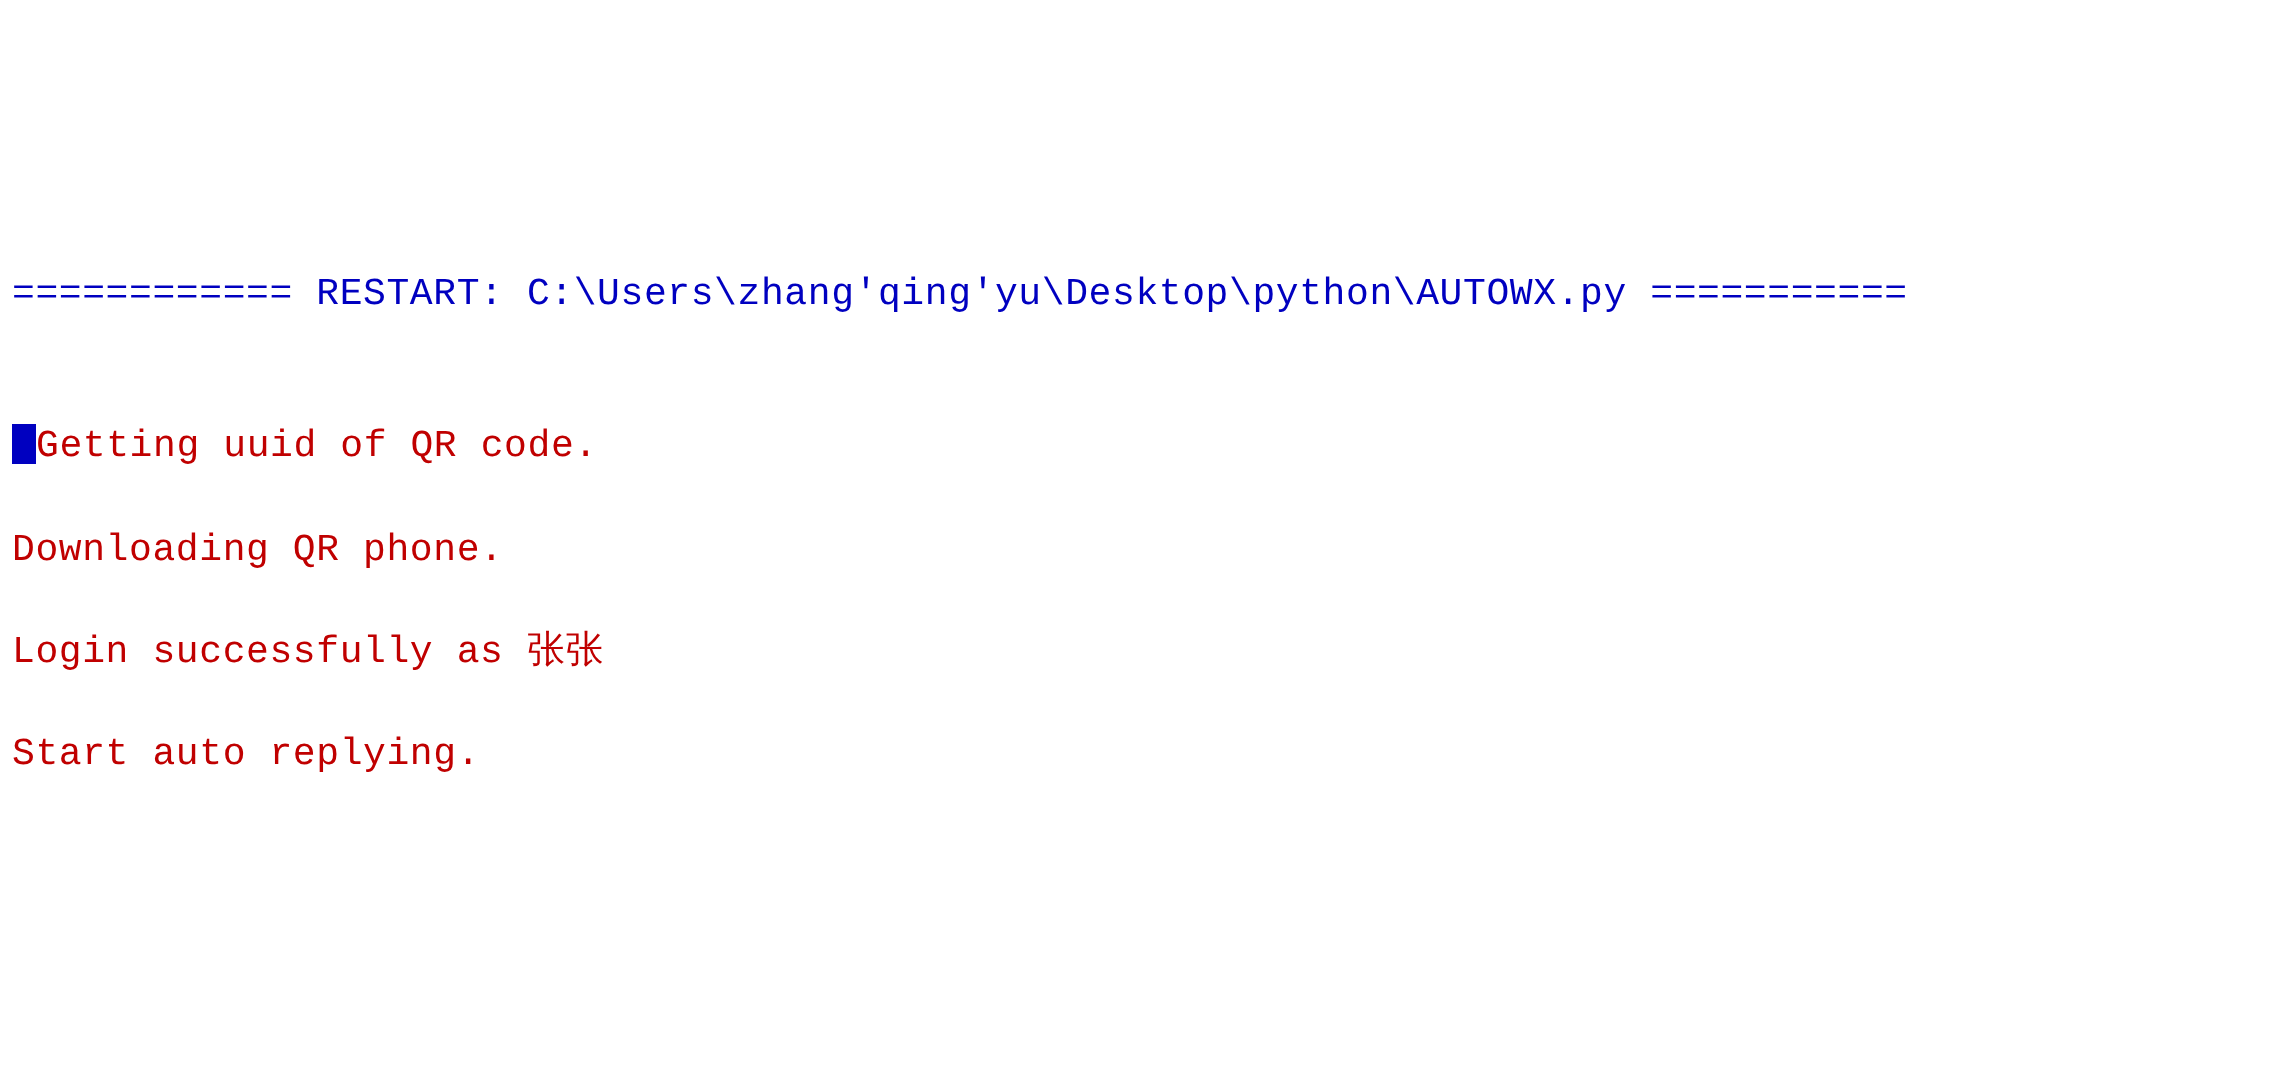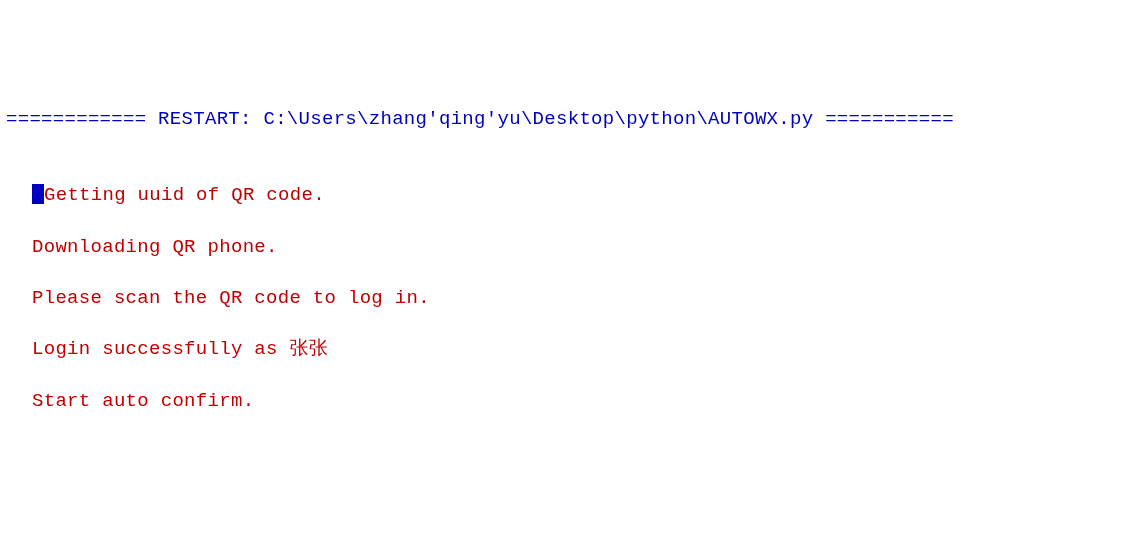--- a/index.html
+++ b/index.html
@@ -14,50 +14,49 @@
       background: #ffffff;
       padding: 4px 6px;
       white-space: pre-wrap;
       word-break: break-all;
       color: #c00000;
       letter-spacing: 0.3px;
     }
     .restart-line {
       color: #0000c0;
       white-space: pre;
+      margin-top: 28px;
     }
     .cursor-block {
       display: inline-block;
       width: 12px;
       height: 20px;
       background: #0000c0;
       vertical-align: text-top;
       margin-right: 0px;
     }
     .line {
       display: block;
       white-space: pre-wrap;
-      margin-left: 26px;
     }
     .output-area {
       color: #c00000;
     }
   </style>
 </head>
 <body>
 
 
 
 <div class="restart-line">============ RESTART: C:\Users\zhang'qing'yu\Desktop\python\AUTOWX.py ===========</div>
 <div class="output-area">
 <span class="line"><span class="cursor-block"></span><span>Getting uuid of QR code.</span></span>
 <span class="line">Downloading QR phone.</span>
-<span class="line">Please scan the QR code to log in.</span>
 <span class="line">Login successfully as 张张</span>
-<span class="line">Start auto confirm.</span>
+<span class="line">Start auto replying.</span>
 
 
 
 
 
 
 
 
 </div>
 

